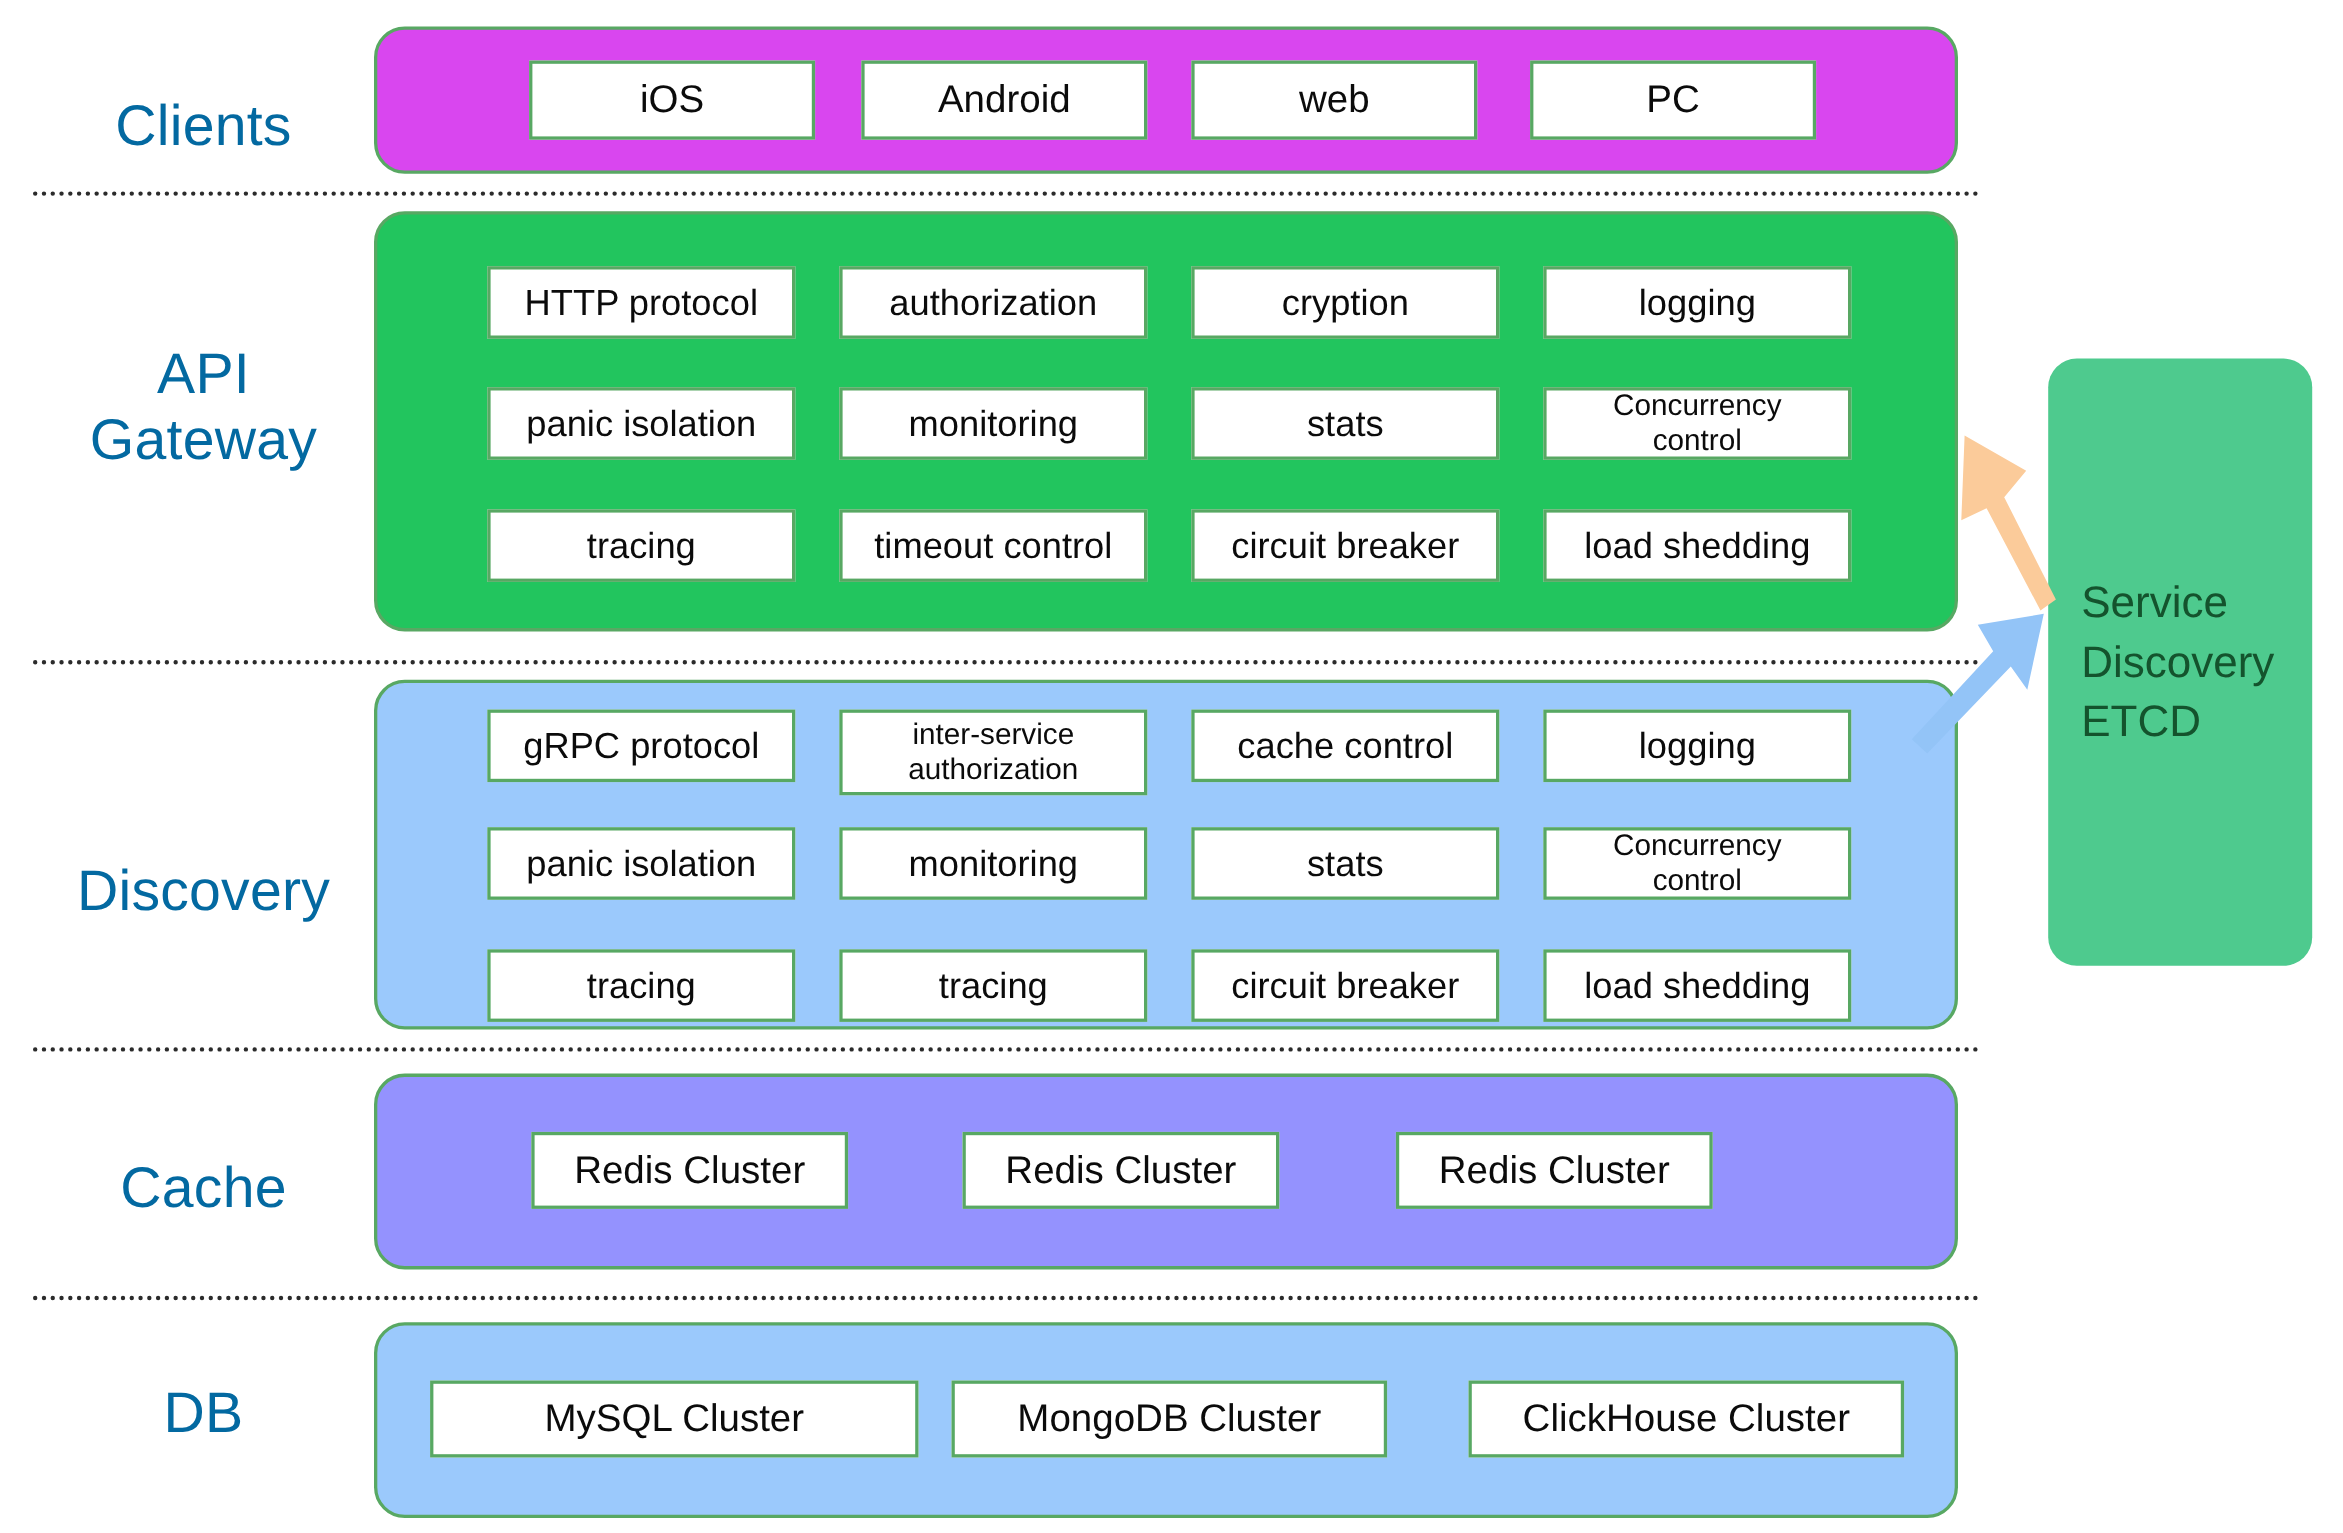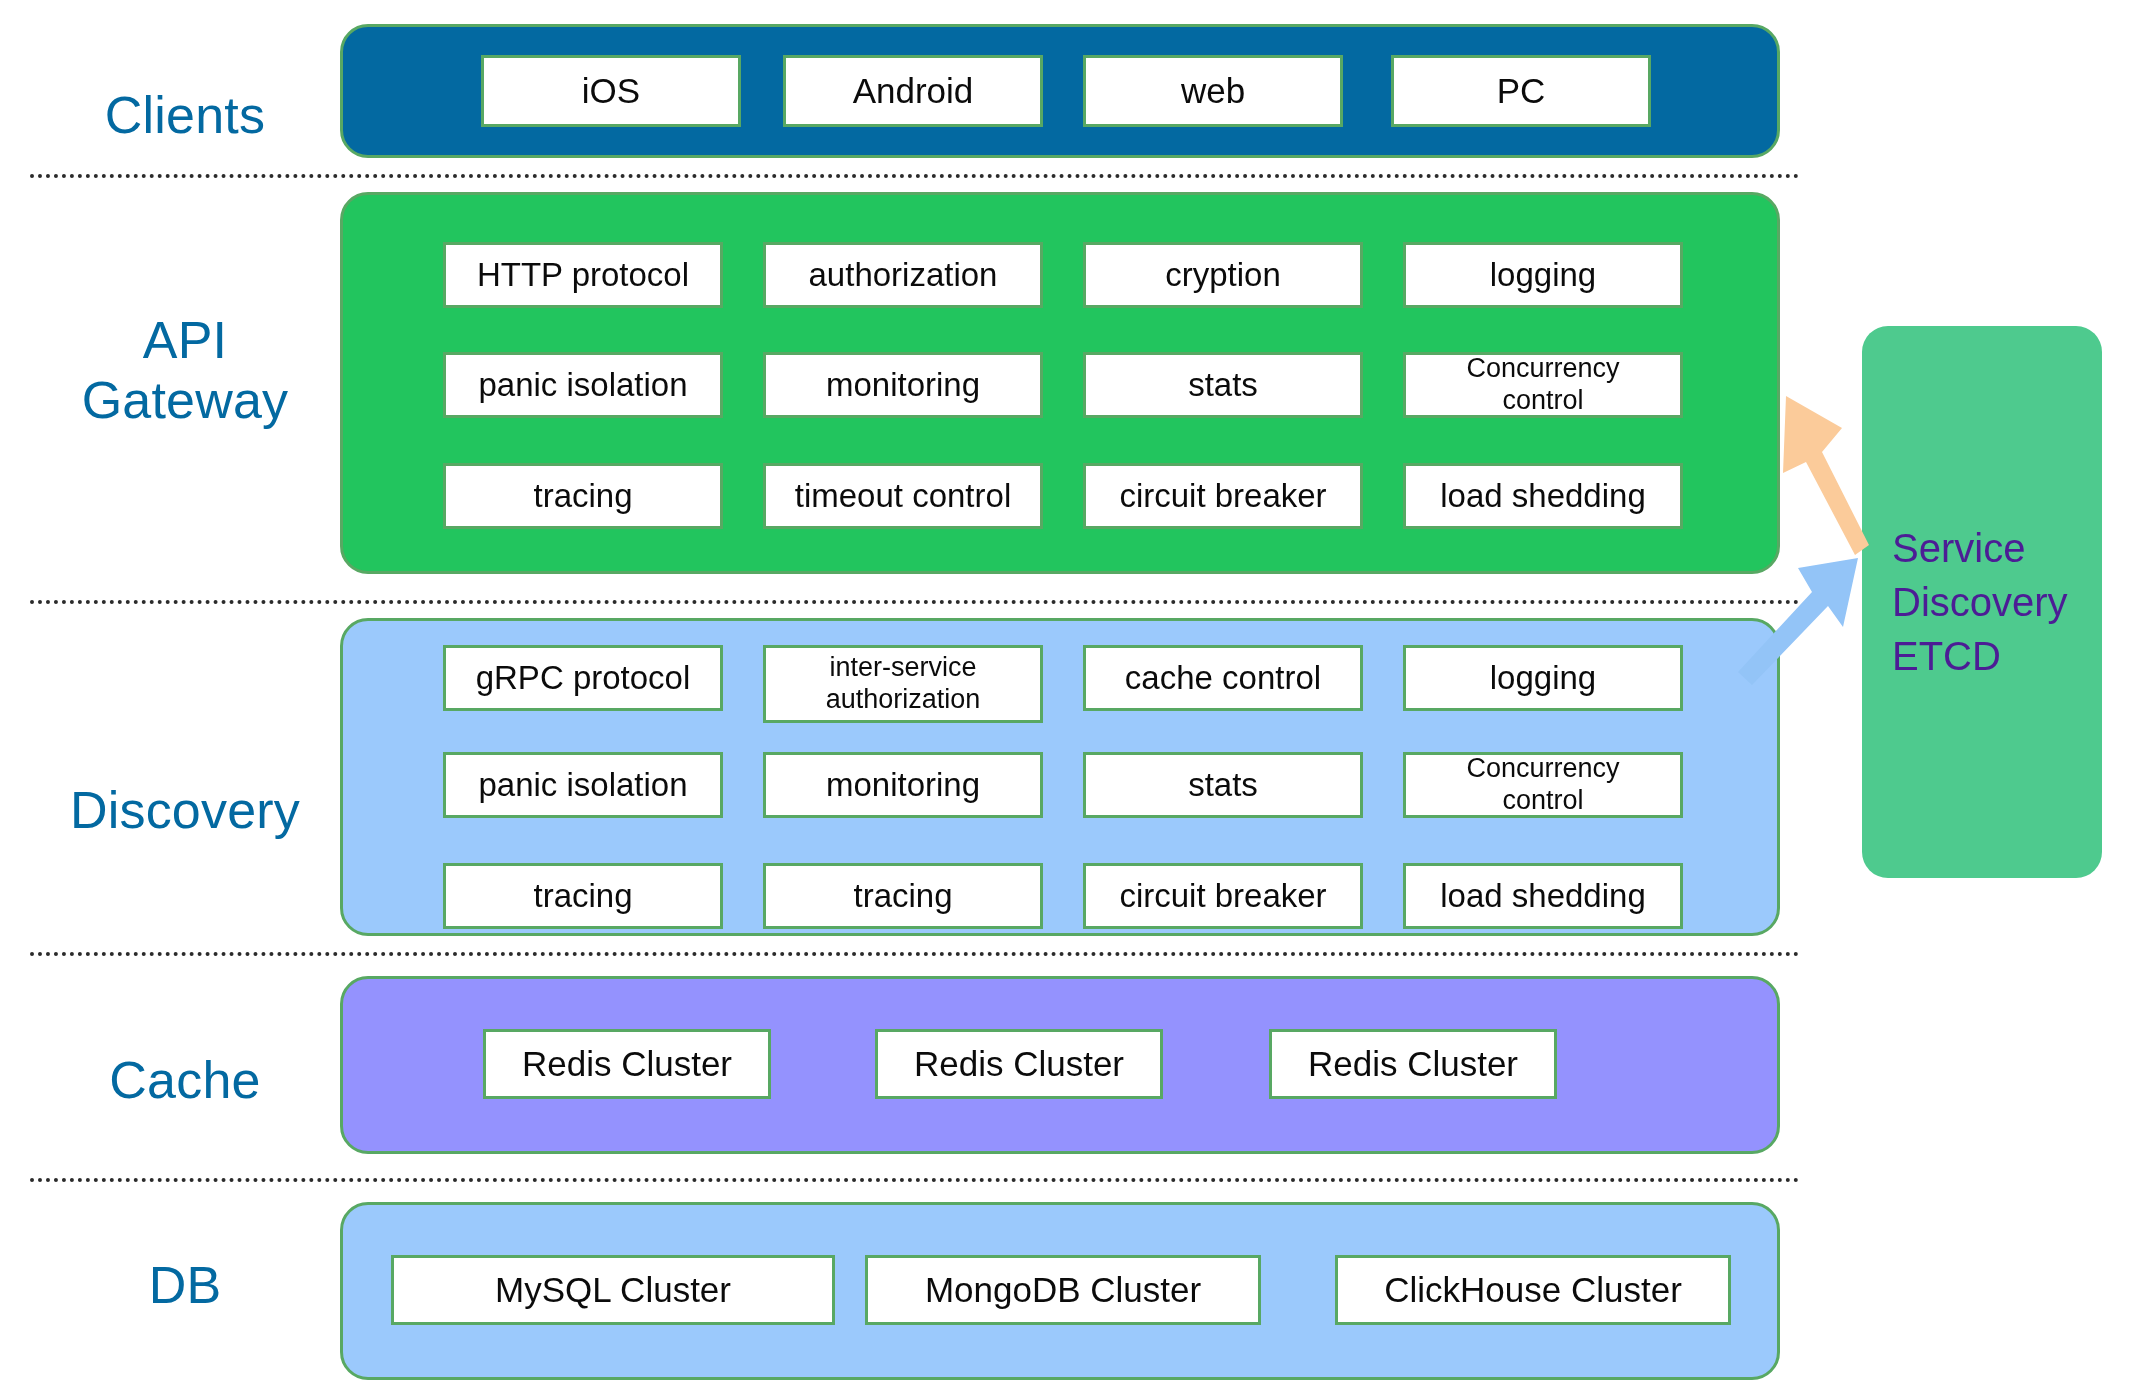--- a/index.html
+++ b/index.html
@@ -43,21 +43,21 @@
     border-top: 4px dotted #2b2b2b;
   }
 
   
   .panel {
     position: absolute;
     box-sizing: border-box;
     border: 3px solid #58a863;
     border-radius: 28px;
   }
-  .panel.clients   { background: #0369a1; }
+  .panel.clients   { background: #d946ef; }
   .panel.gateway   { background: #22c55e; }
   .panel.services  { background: #9BC9FC; }
   .panel.cache     { background: #9492FE; }
   .panel.db        { background: #9BC9FC; }
 
   
   .item-box {
     position: absolute;
     box-sizing: border-box;
     background: #ffffff;
@@ -75,21 +75,21 @@
   .item-box.sz-lg   { font-size: 35px; }
   .item-box.sz-md   { font-size: 33px; }
   .item-box.sz-sm   { font-size: 27px; }
 
   
   .etcd-card {
     position: absolute;
     box-sizing: border-box;
     background: #4ECA8E;
     border-radius: 26px;
-    color: #4c1d95;
+    color: #14532d;
     font-family: "Liberation Sans", sans-serif;
     font-size: 40px;
     line-height: 1.35;
     padding: 0 0 0 30px;
     display: flex;
     flex-direction: column;
     justify-content: center;
     white-space: pre-line;
   }
 

